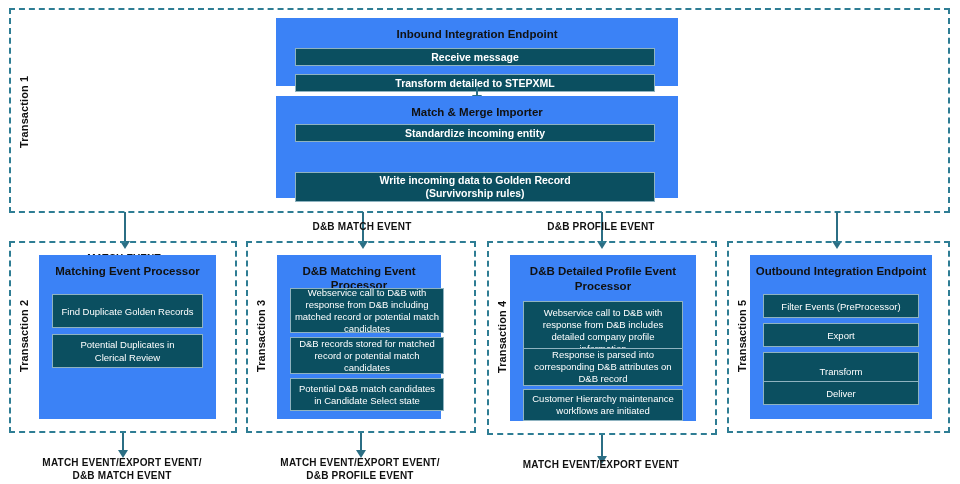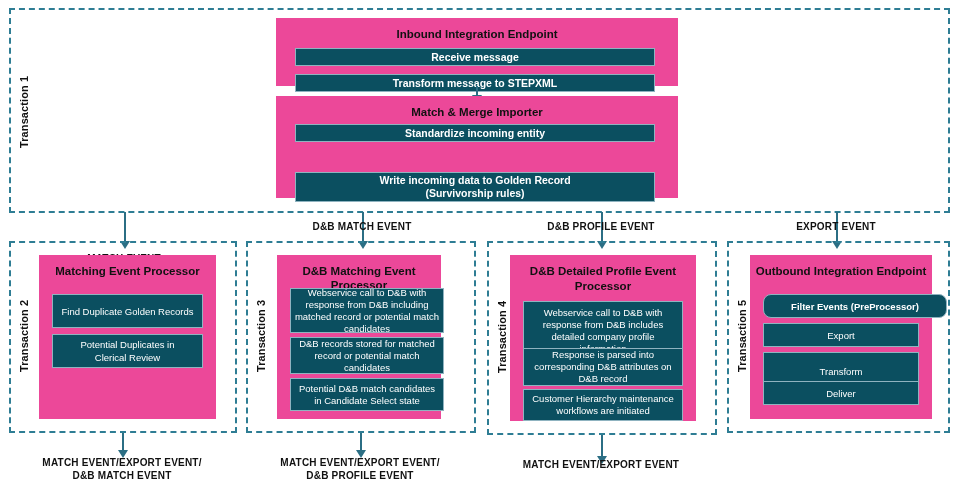--- a/index.html
+++ b/index.html
@@ -30,21 +30,21 @@
     letter-spacing:.1px;
     writing-mode:vertical-rl;
     transform:rotate(180deg);
     white-space:nowrap;
     text-align:center;
   }
 
   
   .panel{
     position:absolute;
-    background:#ec4899;
+    background:#3b82f6;
     box-sizing:border-box;
   }
   .panel-title{
     font-weight:bold;
     font-size:11.5px;
     color:#111111;
     text-align:center;
     line-height:14px;
     padding-top:9px;
   }
@@ -104,21 +104,21 @@
 <body>
 
 <div id="canvas">
 
   <div class="txn" style="left:9px;top:8px;width:941px;height:205px;"></div>
   <div class="txn-label" style="left:18px;top:78px;height:70px;width:16px;">Transaction 1</div>
 
   <div class="panel" style="left:276px;top:18px;width:402px;height:68px;">
     <div class="panel-title">Inbound Integration Endpoint</div>
     <div class="bar" style="position:absolute;left:19px;top:30px;width:360px;height:18px;">Receive message</div>
-    <div class="bar" style="position:absolute;left:19px;top:56px;width:360px;height:18px;">Transform message to STEPXML</div>
+    <div class="bar" style="position:absolute;left:19px;top:56px;width:360px;height:18px;">Transform detailed to STEPXML</div>
   </div>
 
   <div class="arrow" style="left:476px;top:86px;height:10px;"></div>
 
   <div class="panel" style="left:276px;top:96px;width:402px;height:102px;">
     <div class="panel-title">Match &amp; Merge Importer</div>
     <div class="bar" style="position:absolute;left:19px;top:28px;width:360px;height:18px;">Standardize incoming entity</div>
     <div class="bar" style="position:absolute;left:19px;top:52px;width:360px;height:18px;margin-top:35px;">Find or create Golden Record</div>
     <div class="bar" style="position:absolute;left:19px;top:76px;width:360px;height:30px;white-space:pre-line;">Write incoming data to Golden Record
 (Survivorship rules)</div>
@@ -127,21 +127,20 @@
   <div class="arrow" style="left:124px;top:212px;height:30px;"></div>
   <div class="evt" style="left:44px;top:220px;width:160px;margin-top:32px;">MATCH EVENT</div>
 
   <div class="arrow" style="left:362px;top:212px;height:30px;"></div>
   <div class="evt" style="left:282px;top:220px;width:160px;">D&amp;B MATCH EVENT</div>
 
   <div class="arrow" style="left:601px;top:212px;height:30px;"></div>
   <div class="evt" style="left:521px;top:220px;width:160px;">D&amp;B PROFILE EVENT</div>
 
   <div class="arrow" style="left:836px;top:212px;height:30px;"></div>
-  <div class="evt" style="left:756px;top:220px;width:160px;">EXPORT EVENT</div>
 
   <div class="txn" style="left:9px;top:241px;width:228px;height:192px;"></div>
   <div class="txn-label" style="left:18px;top:302px;height:70px;width:16px;">Transaction 2</div>
   <div class="panel" style="left:39px;top:255px;width:177px;height:164px;">
     <div class="panel-title">Matching Event Processor</div>
     <div class="bar" style="position:absolute;left:13px;top:39px;width:151px;height:34px;font-weight:normal;font-size:9.5px;">Find Duplicate Golden Records</div>
     <div class="bar" style="position:absolute;left:13px;top:79px;width:151px;height:34px;white-space:pre-line;font-weight:normal;font-size:9.5px;">Potential Duplicates in
 Clerical Review</div>
   </div>
 
@@ -160,21 +159,21 @@
     <div class="panel-title two-line" style="padding-left:16px;padding-right:16px;">D&amp;B Detailed Profile Event Processor</div>
     <div class="bar small" style="position:absolute;left:13px;top:46px;width:160px;height:60px;padding:12px 4px;">Webservice call to D&amp;B with response from D&amp;B includes detailed company profile information</div>
     <div class="bar small" style="position:absolute;left:13px;top:93px;width:160px;height:38px;padding:0 5px;">Response is parsed into corresponding D&amp;B attributes on D&amp;B record</div>
     <div class="bar small" style="position:absolute;left:13px;top:134px;width:160px;height:32px;padding:0 5px;">Customer Hierarchy maintenance workflows are initiated</div>
   </div>
 
   <div class="txn" style="left:727px;top:241px;width:223px;height:192px;"></div>
   <div class="txn-label" style="left:736px;top:302px;height:70px;width:16px;">Transaction 5</div>
   <div class="panel" style="left:750px;top:255px;width:182px;height:164px;">
     <div class="panel-title">Outbound Integration Endpoint</div>
-    <div class="bar" style="position:absolute;left:13px;top:39px;width:184px;height:24px;font-weight:bold;font-size:9.5px;border-radius:8px;">Filter Events (PreProcessor)</div>
+    <div class="bar" style="position:absolute;left:13px;top:39px;width:156px;height:24px;font-weight:normal;font-size:9.5px;">Filter Events (PreProcessor)</div>
     <div class="bar" style="position:absolute;left:13px;top:68px;width:156px;height:24px;font-weight:normal;font-size:9.5px;">Export</div>
     <div class="bar" style="position:absolute;left:13px;top:97px;width:156px;height:39px;font-weight:normal;font-size:9.5px;">Transform</div>
     <div class="bar" style="position:absolute;left:13px;top:126px;width:156px;height:24px;font-weight:normal;font-size:9.5px;">Deliver</div>
   </div>
 
   <div class="arrow" style="left:122px;top:433px;height:18px;"></div>
   <div class="evt" style="left:22px;top:456px;width:200px;">MATCH EVENT/EXPORT EVENT/
 D&amp;B MATCH EVENT</div>
 
   <div class="arrow" style="left:360px;top:433px;height:18px;"></div>

